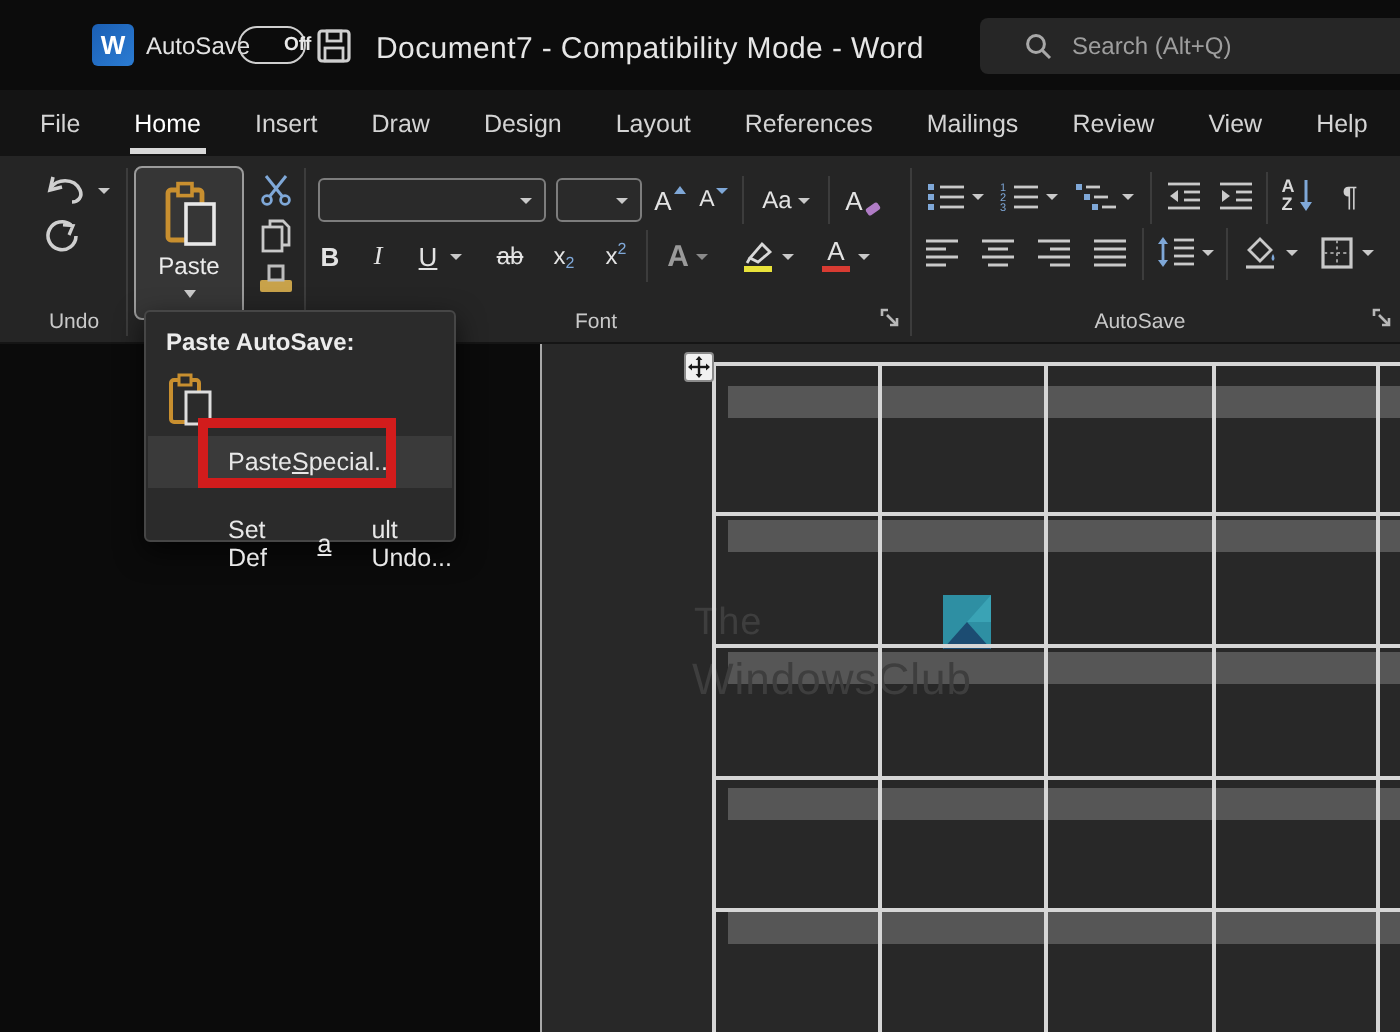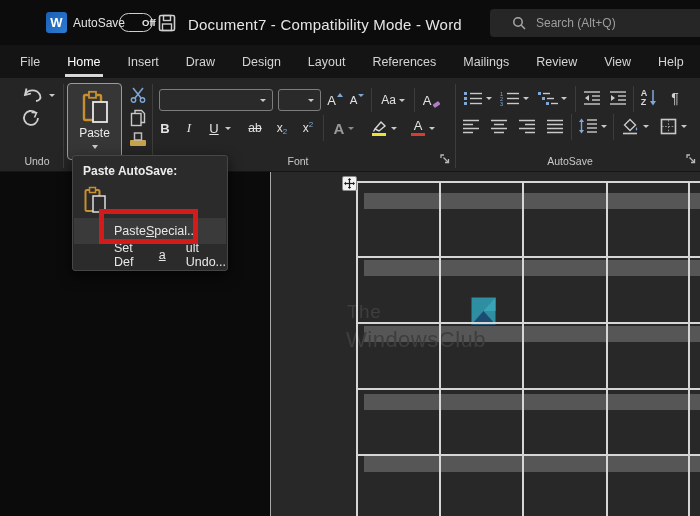--- a/index.html
+++ b/index.html
@@ -437,21 +437,21 @@
         <rect x="2.5" y="4" width="14" height="21" rx="1.5" fill="none" stroke="#c88f2f" stroke-width="2"></rect>
         <rect x="6.5" y="1.5" width="6" height="5" fill="#2b2b2b" stroke="#c88f2f" stroke-width="1.5"></rect>
         <rect x="10" y="10" width="12" height="16" fill="#2b2b2b" stroke="#dedede" stroke-width="1.5"></rect>
       </svg>
     </div>
     <div class="pm-item hover" style="top:62px;">
       <span>Paste </span>
         <span class="pm-key">S</span>
         <span>pecial...</span>
     </div>
-    <div class="pm-item" style="top:86px;gap:20px;">
+    <div class="pm-item" style="top:103px;gap:20px;">
       <span>Set Def</span>
         <span class="pm-key">a</span>
         <span>ult Undo...</span>
     </div>
   </div>
 
   <div class="red-box"></div>
 
 </div>
 

